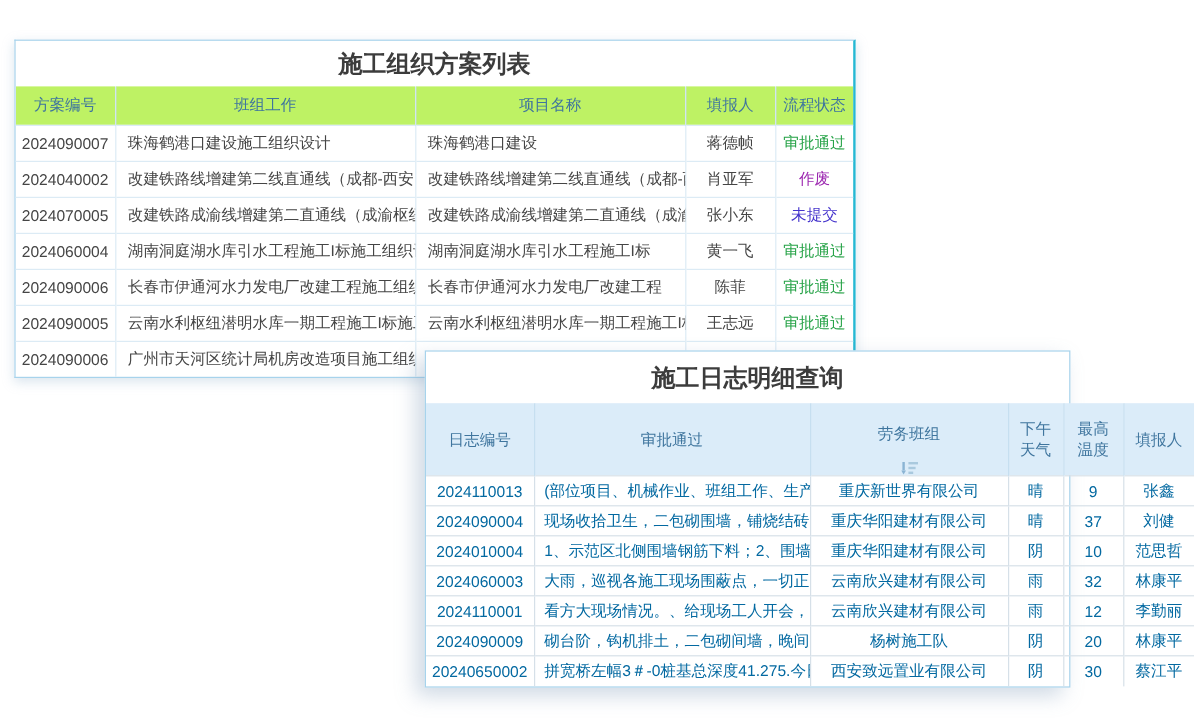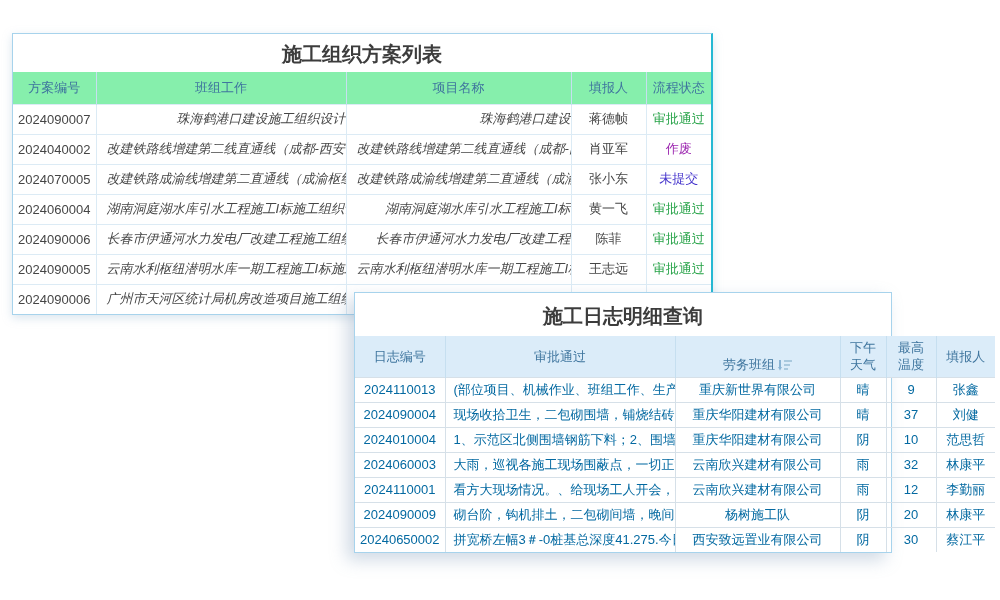--- a/index.html
+++ b/index.html
@@ -22,39 +22,39 @@
   }
 
   .panel-title { text-align:center; font-weight:bold; color:#3c3c3c; font-size:20px; }
   #plan-panel .panel-title { height:38px; line-height:40px; }
   #log-panel  .panel-title { height:43px; line-height:46px; }
 
   table { width:100%; border-collapse:collapse; table-layout:fixed; }
   th, td { overflow:hidden; white-space:nowrap; text-overflow:clip; font-size:13px; }
 
   
-  #plan-table th { background:#86efac; color:#3f759e; font-weight:normal;
+  #plan-table th { background:#bef264; color:#3f759e; font-weight:normal;
                    height:32px; border-left:1px solid #c6dff0; }
   #plan-table td { height:30px; color:#454545; text-align:center;
                    border-top:1px solid #dcebf5; border-left:1px solid #dcebf5;margin-left:28px; }
   #plan-table th:first-child, #plan-table td:first-child { border-left:none; }
-  #plan-table td.cell-left { text-align:right; padding-left:10px;font-style:italic; }
+  #plan-table td.cell-left { text-align:left; padding-left:10px; }
 
   
   #log-table th { background:#dbecf9; color:#3f759e; font-weight:normal;
                   height:41px; border-left:1px solid #c6dff0; white-space:pre-line; line-height:17px; }
   #log-table td { height:25px; color:#0369a1; text-align:center;
                   border-top:1px solid #d6e0e8; border-left:1px solid #d6e0e8; }
   #log-table th:first-child, #log-table td:first-child { border-left:none; }
   #log-table td.cell-left { text-align:left; padding-left:8px; }
 
   .link { color:#4f9cd9; cursor:pointer; }
   .status { font-weight:normal; }
 
-  .th-flex { display:inline-flex; align-items:center; gap:3px; justify-content:center; }
+  .th-flex { display:inline-flex; align-items:center; gap:14px; justify-content:center;flex-direction:column; }
   .sort-icon { display:inline-block; width:14px; height:12px; }
 </style>
 </head>
 <body>
 
 <div id="stage">
 
   <div id="plan-panel" class="panel">
     <div class="panel-title">施工组织方案列表</div>
     <table id="plan-table">

